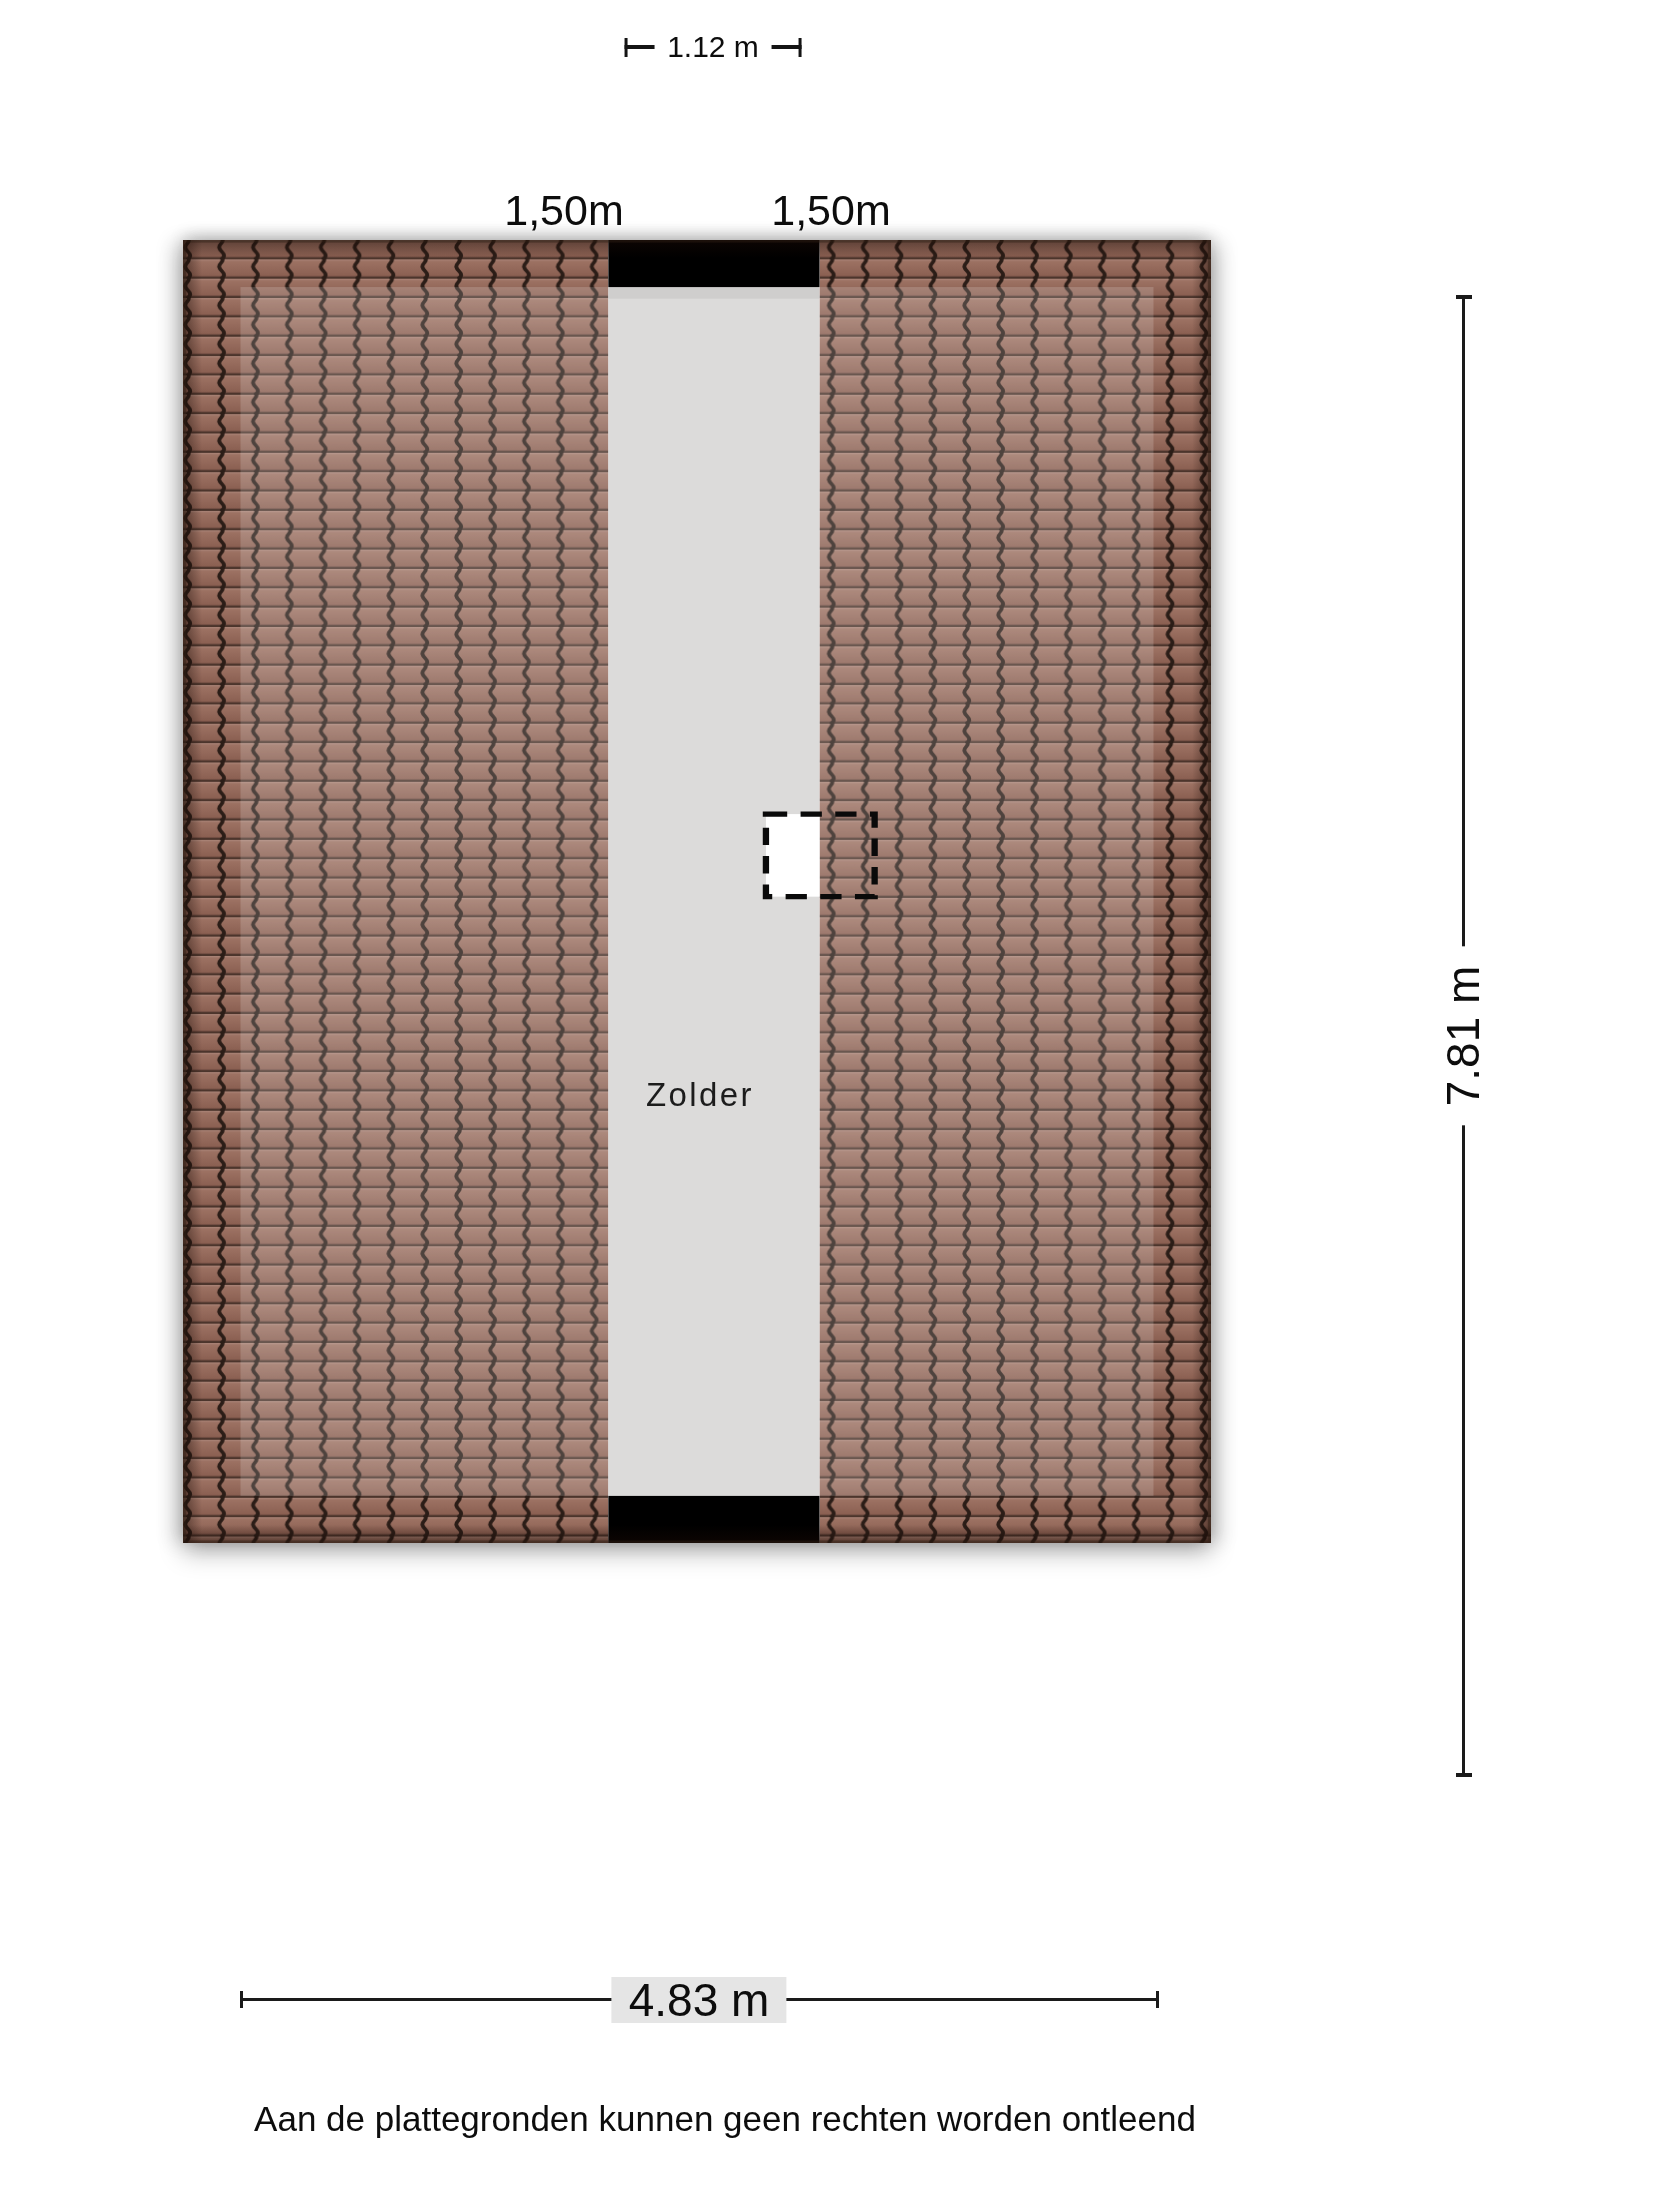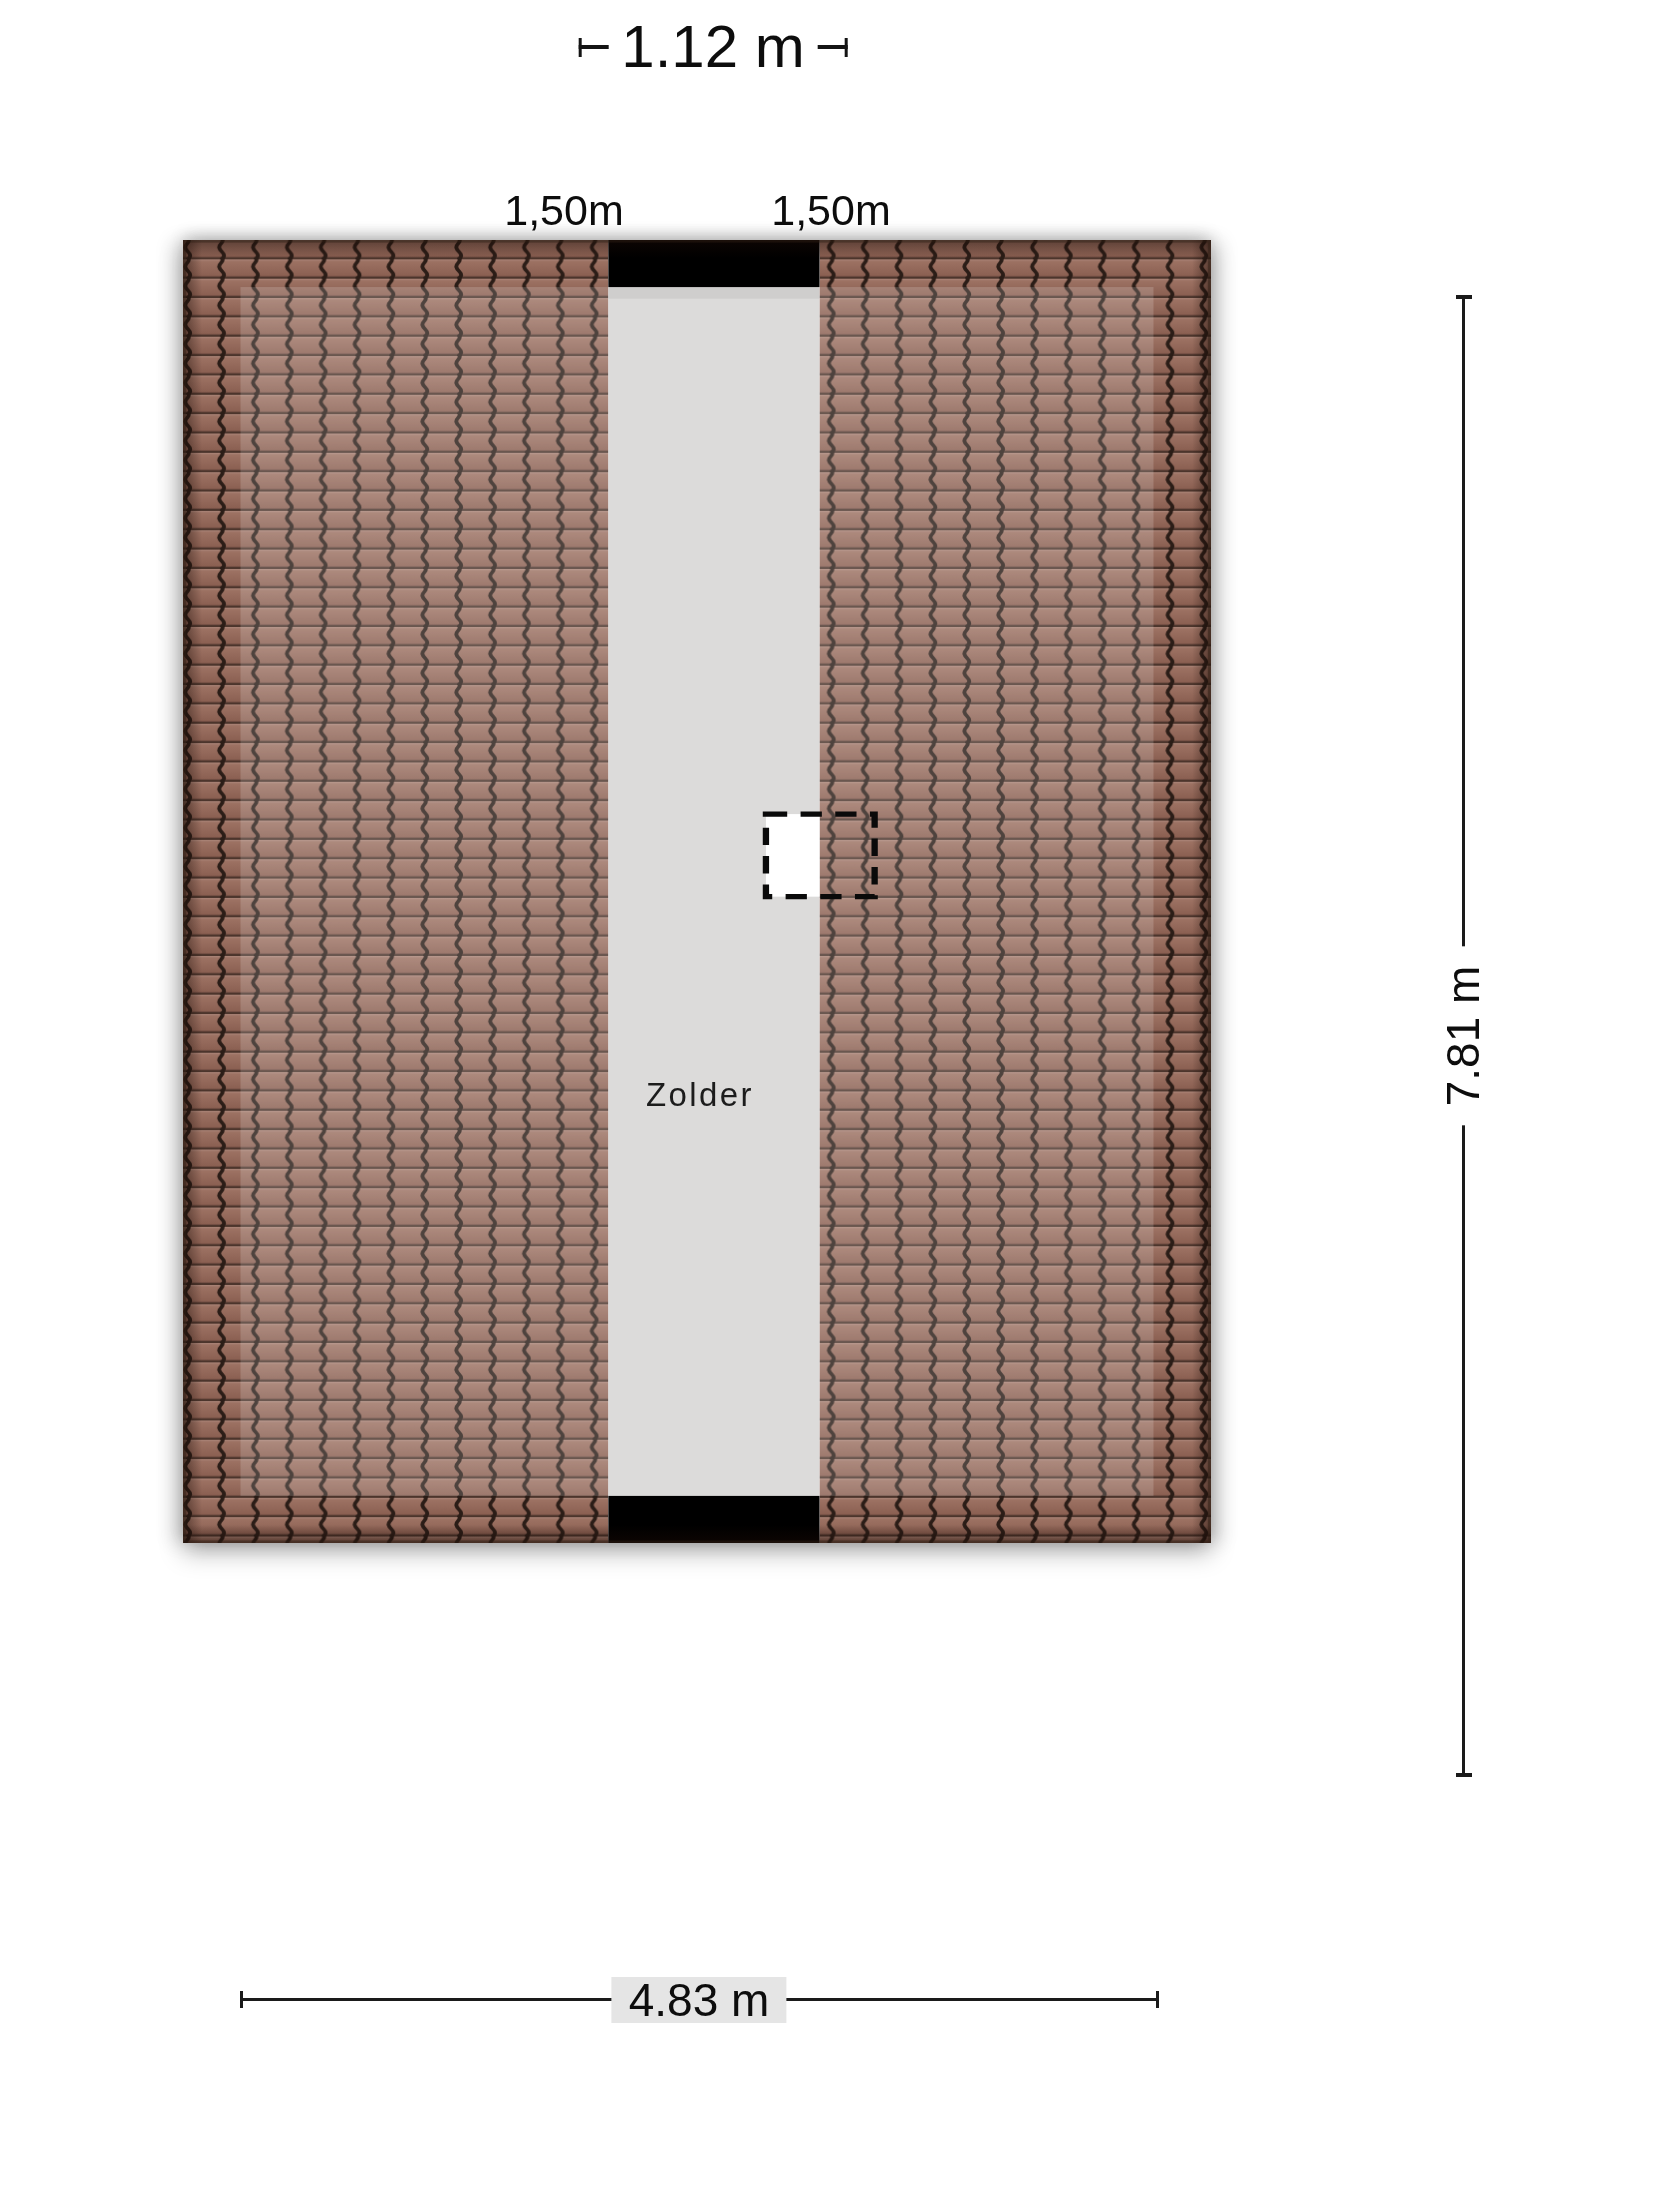--- a/index.html
+++ b/index.html
@@ -13,21 +13,21 @@
   }
   .page { position: absolute; inset: 0; }
 
   
   .dim-top {
     position: absolute; left: 713px; top: 47px;
     transform: translate(-50%, -50%);
     display: flex; align-items: center; gap: 12.6px;
     white-space: nowrap;
   }
-  .dim-label { font-size: 60px; line-height: 1; color: #0d0d0d; }
+  .dim-label { font-size: 30px; line-height: 1; color: #0d0d0d; }
   .tick { position: relative; width: 30px; height: 19px; display: inline-block; }
   .tick::before {
     content: ""; position: absolute; left: 0; top: 0;
     width: 3.2px; height: 100%; background: #141414;
   }
   .tick::after {
     content: ""; position: absolute; left: 0; top: 7.9px;
     width: 100%; height: 3.2px; background: #141414;
   }
   .tick-right { transform: scaleX(-1); }
@@ -168,16 +168,17 @@
     <div class="room-label">Zolder</div>
   </div>
 
   <div class="dim-right-line"></div>
   <div class="dim-right-label">7.81 m</div>
 
   <div class="dim-bottom-line"></div>
   <div class="dim-bottom-label">4.83 m</div>
 
   <div class="footer">
+    <div>Aan de plattegronden kunnen geen rechten worden ontleend</div>
   </div>
 
 </div>
 
 
 </body></html>

